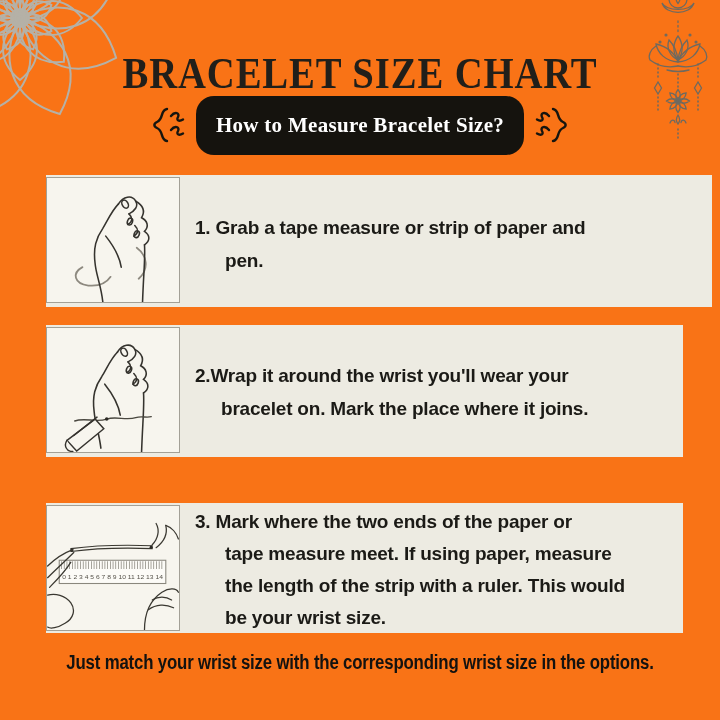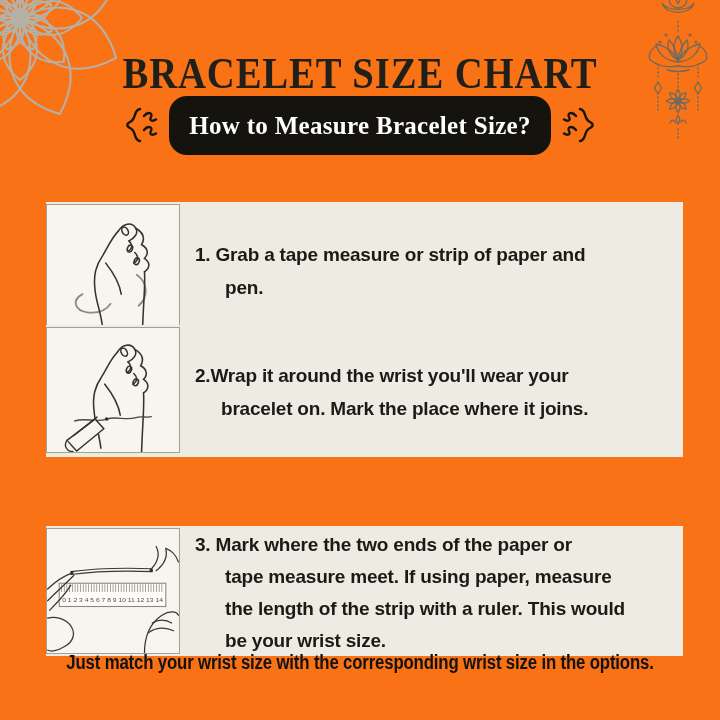--- a/index.html
+++ b/index.html
@@ -19,28 +19,28 @@
     transform:scaleX(0.88);transform-origin:50% 50%;
   }
   .badge-row{
     position:absolute;top:105px;left:0;width:720px;height:40px;
     display:flex;align-items:center;justify-content:center;gap:10px;
   }
   .flourish{width:34px;height:38px;flex:0 0 auto;}
   .pill{
     background:#15130e;color:#ffffff;border-radius:18px;
     height:35px;line-height:35px;padding:12px 20px;
-    font-family:"Liberation Serif",serif;font-weight:700;font-size:25px;
+    font-family:"Liberation Serif",serif;font-weight:700;font-size:21px;
     letter-spacing:0.3px;white-space:nowrap;
   }
   
   .step-row{position:absolute;left:46px;width:637px;background:#edebe2;}
-  .row1{top:202px;height:132px;}
+  .row1{top:175px;height:132px;padding-left:29px;}
   .row2{top:325px;height:132px;}
-  .row3{top:526px;height:130px;}
+  .row3{top:503px;height:130px;}
   .step-figure{
     position:absolute;left:0;top:2px;width:134px;height:126px;
     box-sizing:border-box;border:1px solid #a3a096;background:#f7f5ee;
   }
   .step-figure svg{width:100%;height:100%;display:block;}
   .step-text{
     position:absolute;left:149px;width:560px;
     font-size:19px;font-weight:600;color:#1b1a16;letter-spacing:-0.2px;
   }
   .row1 .step-text{top:36px;line-height:33px;}

